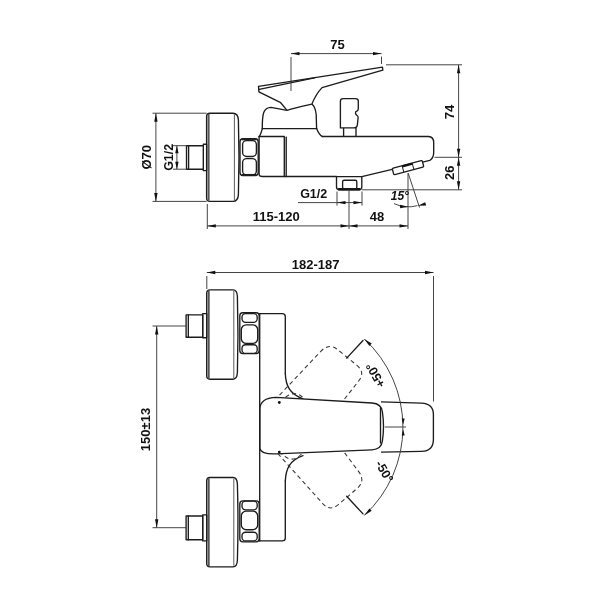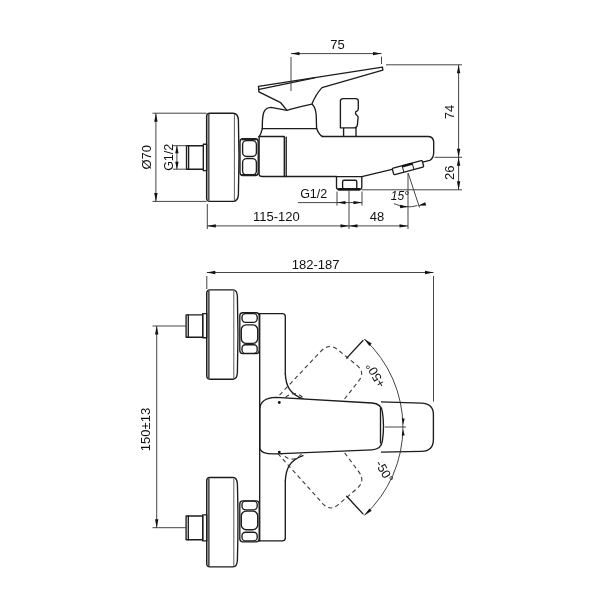--- a/index.html
+++ b/index.html
@@ -1,16 +1,16 @@
 <!DOCTYPE html>
 <html><head>
 <meta charset="utf-8">
 <style>
 html,body{margin:0;padding:0;background:#fff;-webkit-font-smoothing:antialiased;}
-#wrap{width:603px;height:603px;position:relative;background:#ef4444;overflow:hidden;}
+#wrap{width:603px;height:603px;position:relative;background:#ef4444;overflow:hidden;font-weight:bold;}
 text{font-family:"Liberation Sans",sans-serif;fill:#111;}
 .dim{stroke:#3b3b3b;stroke-width:0.95;fill:none;}
 .out{stroke:#1c1c1c;stroke-width:1.35;fill:none;stroke-linecap:round;stroke-linejoin:round;}
 .outw{stroke:#1c1c1c;stroke-width:1.35;fill:#fff;stroke-linejoin:round;}
 .arr{fill:#111;stroke:none;}
 .dash{stroke:#3a3a3a;stroke-width:1.1;fill:none;stroke-dasharray:4.2,3.2;}
 </style>
 </head>
 <body>
 <div id="wrap">

